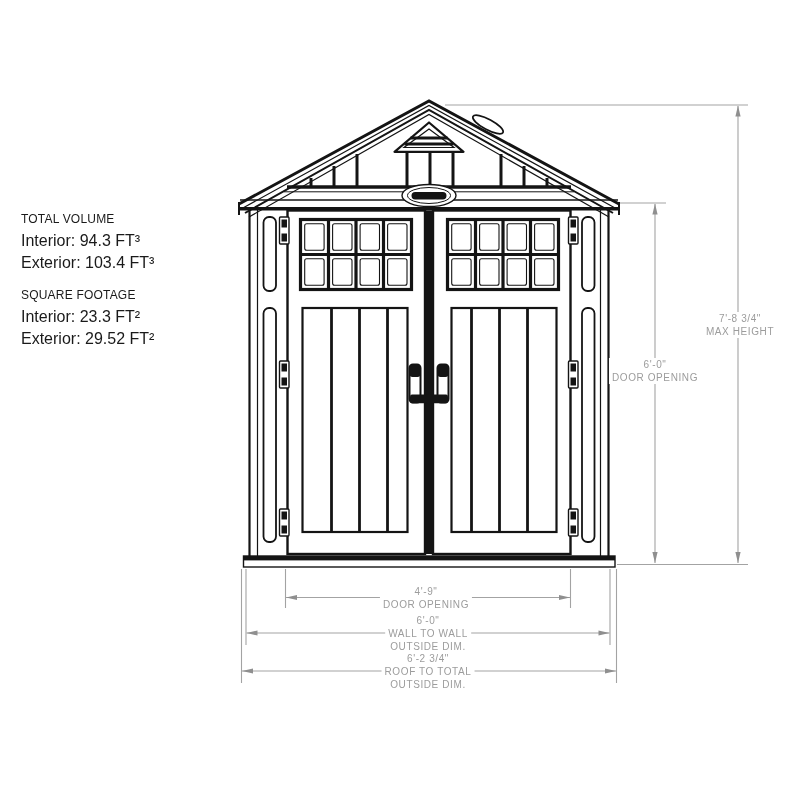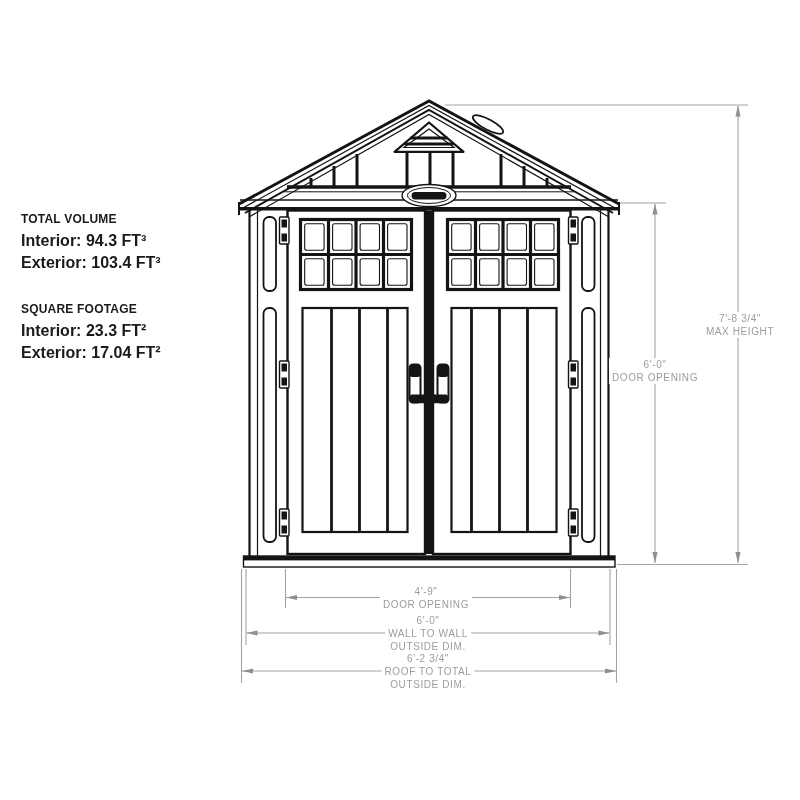--- a/index.html
+++ b/index.html
@@ -1,22 +1,22 @@
 <!DOCTYPE html>
 <html><head>
 <meta charset="utf-8">
 <title>Shed Front Elevation Diagram</title>
 <style>
   html,body{margin:0;padding:0;background:#fff;}
   #stage{position:relative;width:800px;height:800px;background:#ffffff;overflow:hidden;
          font-family:"Liberation Sans",sans-serif;}
   #drawing{position:absolute;left:0;top:0;}
-  .spec{position:absolute;left:21px;top:208px;color:#1a1a1a;font-weight:bold;}
+  .spec{position:absolute;left:21px;top:208px;color:#1a1a1a;font-weight:normal;}
   .spec-h{font-size:12px;line-height:22px;letter-spacing:.2px;}
-  .spec-h2{margin-top:24px;}
+  .spec-h2{margin-top:10px;}
   .spec-l{font-size:16px;line-height:22px;}
   .dim{position:absolute;transform:translate(-50%,-50%);text-align:center;color:#9c9c9c;
        font-size:10px;letter-spacing:.6px;line-height:13px;white-space:nowrap;
        background:#ffffff;padding:0 3px;}
 </style>
 </head>
 <body>
 
 <div id="stage">
 
@@ -244,16 +244,16 @@
     <div>ROOF TO TOTAL</div>
     <div>OUTSIDE DIM.</div>
   </div>
 
   <div class="spec">
     <div class="spec-h">TOTAL VOLUME</div>
     <div class="spec-l">Interior: 94.3 FT³</div>
     <div class="spec-l">Exterior: 103.4 FT³</div>
     <div class="spec-h spec-h2">SQUARE FOOTAGE</div>
     <div class="spec-l">Interior: 23.3 FT²</div>
-    <div class="spec-l">Exterior: 17.04 FT²</div>
+    <div class="spec-l">Exterior: 29.52 FT²</div>
   </div>
 
 </div>
 
 </body></html>

